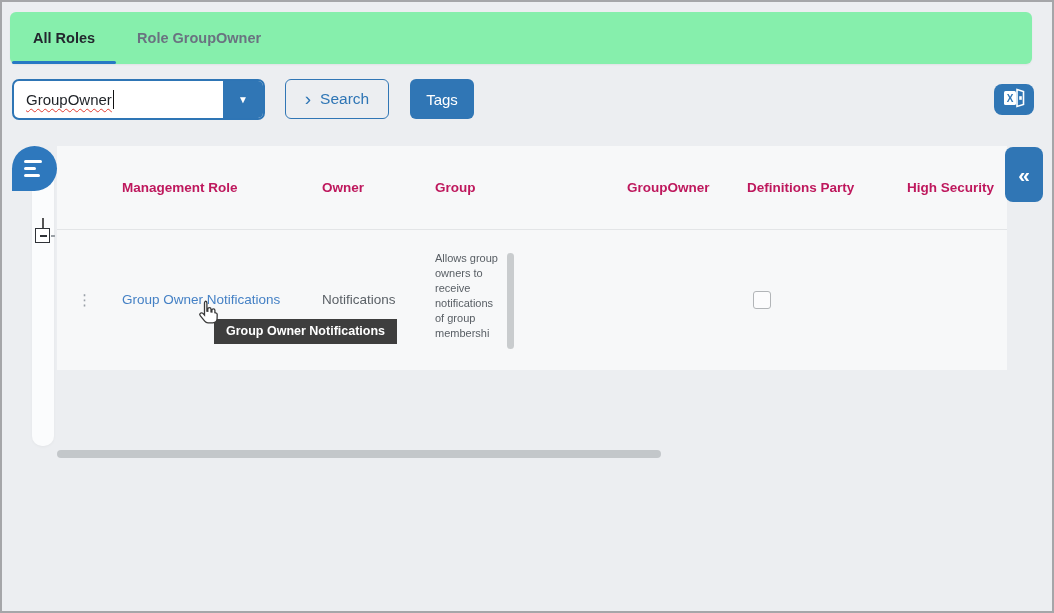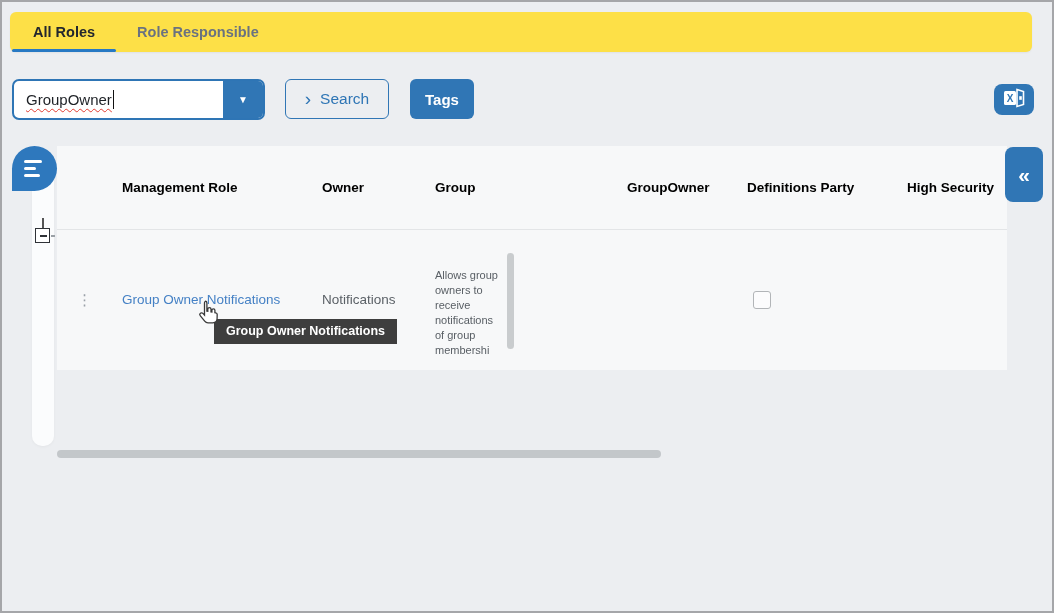--- a/index.html
+++ b/index.html
@@ -4,22 +4,22 @@
 <style>
   * { margin: 0; padding: 0; box-sizing: border-box; }
   html, body { background: #d8dadd; font-family: "Liberation Sans", sans-serif; }
   .screen {
     position: relative; width: 1054px; height: 613px;
     background: #eceef1; border: 2px solid #a5a6a9; overflow: hidden;
   }
 
   
   .tabbar {
-    position: absolute; left: 8px; top: 10px; width: 1022px; height: 40px;
-    background: #fde047; border-radius: 6px; box-shadow: 0 1px 2px rgba(0,0,0,.05);
+    position: absolute; left: 8px; top: 10px; width: 1022px; height: 52px;
+    background: #86efac; border-radius: 6px; box-shadow: 0 1px 2px rgba(0,0,0,.05);
     display: flex; align-items: stretch; padding-left: 2px;
   }
   .tab {
     position: relative; display: flex; align-items: center; padding: 0 21px;
     font-size: 14.5px; font-weight: bold; color: #6a7280; cursor: pointer;
   }
   .tab.active { color: #23272e; }
   .tab.active::after {
     content: ""; position: absolute; left: 0; right: 0; bottom: 0; height: 3px;
     background: #2779c4; border-radius: 2px;
@@ -49,21 +49,21 @@
   .btn-search {
     position: absolute; left: 283px; top: 77px; width: 104px; height: 40px;
     border: 1px solid #3076b5; border-radius: 6px; background: transparent;
     color: #2e75b5; font-size: 15.5px; display: flex; align-items: center;
     justify-content: center; gap: 9px; cursor: pointer;
   }
   .btn-search .chev { font-size: 19px; line-height: 1; margin-top: -2px; }
   .btn-tags {
     position: absolute; left: 408px; top: 77px; width: 64px; height: 40px;
     background: #3076b5; border: none; border-radius: 6px; color: #ffffff;
-    font-size: 15px; font-weight: bold; cursor: pointer;
+    font-size: 15px; font-weight: normal; cursor: pointer;
   }
   .btn-excel {
     position: absolute; left: 992px; top: 82px; width: 40px; height: 31px;
     background: #3076b5; border: none; border-radius: 8px; display: flex;
     align-items: center; justify-content: center; cursor: pointer;
   }
 
   
   .left-rail {
     position: absolute; left: 30px; top: 172px; width: 22px; height: 272px;
@@ -93,30 +93,30 @@
   .grid {
     position: absolute; left: 55px; top: 144px; width: 950px; height: 224px;
     background: #f7f8f9;
   }
   .grid-header, .grid-row {
     display: grid; grid-template-columns: 60px 195px 113px 192px 120px 160px 110px;
   }
   .grid-header { height: 84px; border-bottom: 1px solid #e3e5e7; }
   .grid-header .hcell {
     display: flex; align-items: center; padding-left: 10px;
-    font-size: 13.5px; font-weight: bold; color: #000000;
+    font-size: 13.5px; font-weight: bold; color: #be185d;
   }
   .grid-header .hcell.first { padding-left: 5px; }
   .grid-row { height: 139px; }
   .cell { display: flex; align-items: center; padding-left: 10px; font-size: 13.5px; color: #5b6167; }
   .cell.kebab-cell { padding-left: 20px; }
   .kebab { font-size: 15px; color: #9aa0a8; letter-spacing: 0; line-height: 1; cursor: pointer; }
   .cell.role-cell { padding-left: 5px; }
   .role-link { color: #4581c5; cursor: pointer; }
-  .cell.desc-cell { position: relative; align-items: flex-end; padding-top: 21px; }
+  .cell.desc-cell { position: relative; align-items: flex-start; padding-top: 21px; }
   .desc-box {
     width: 64px; height: 101px; overflow: hidden; font-size: 11px;
     line-height: 15px; color: #585e64; word-wrap: break-word;
   }
   .desc-scrollbar {
     position: absolute; left: 82px; top: 23px; width: 7px; height: 96px;
     background: #c9ccce; border-radius: 4px; cursor: pointer;
   }
   .cell.check-cell { padding-left: 16px; }
   .checkbox {
@@ -148,21 +148,21 @@
 </head>
 <body>
 
 <div class="screen">
 
   <div class="tabbar">
     <div class="tab active">
       <span>All Roles</span>
     </div>
     <div class="tab">
-      <span>Role Responsible</span>
+      <span>Role GroupOwner</span>
     </div>
   </div>
 
   <div class="combo">
     <div class="combo-input">
       <span class="value">GroupOwner</span>
         <span class="caret"></span>
     </div>
     <div class="combo-btn">
       <span>▼</span>

